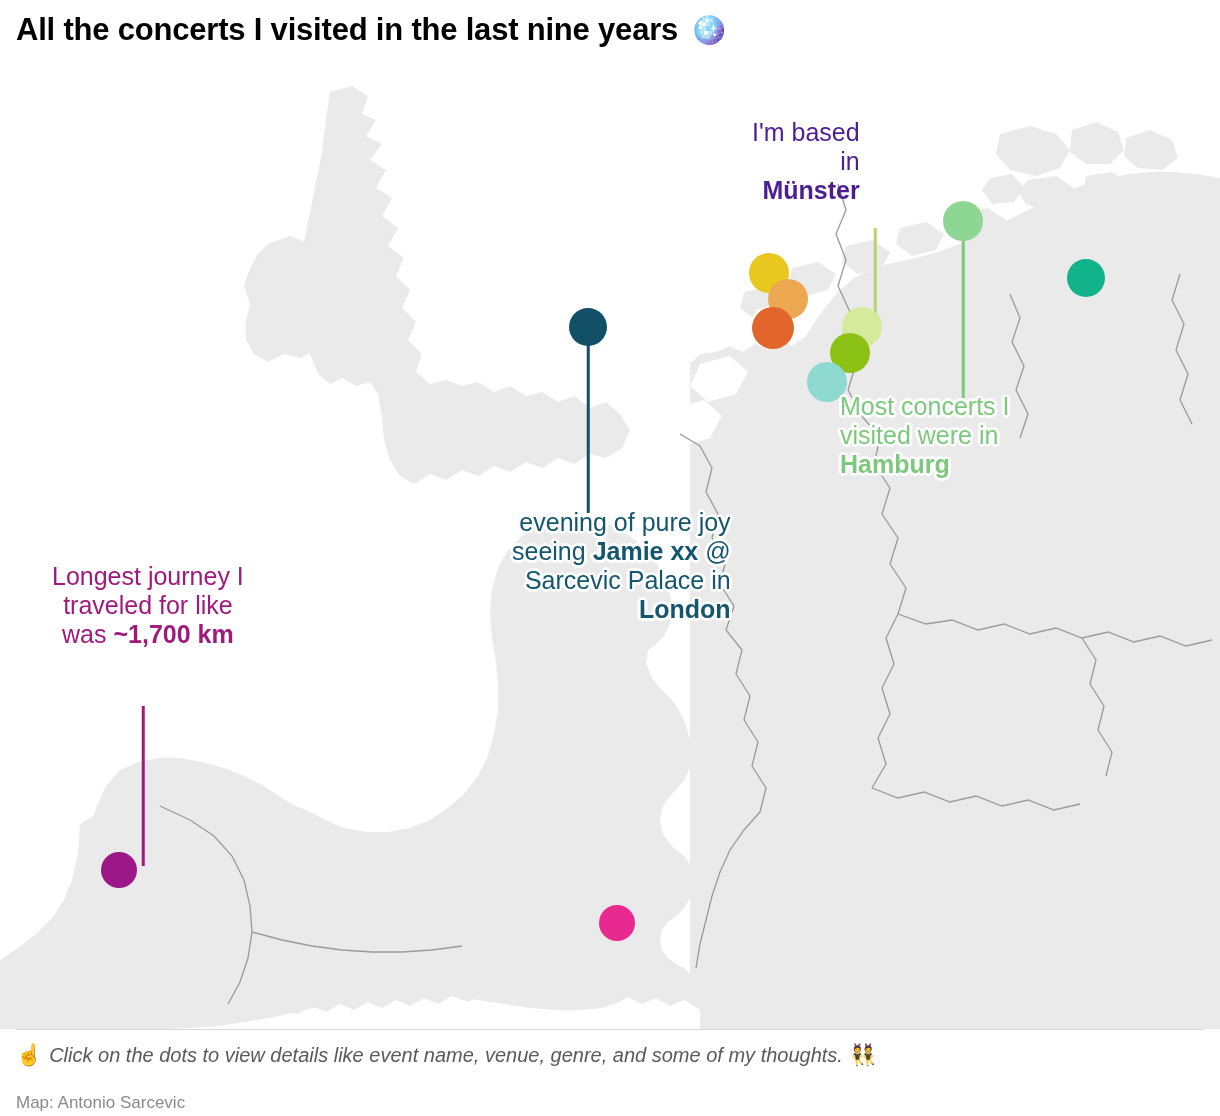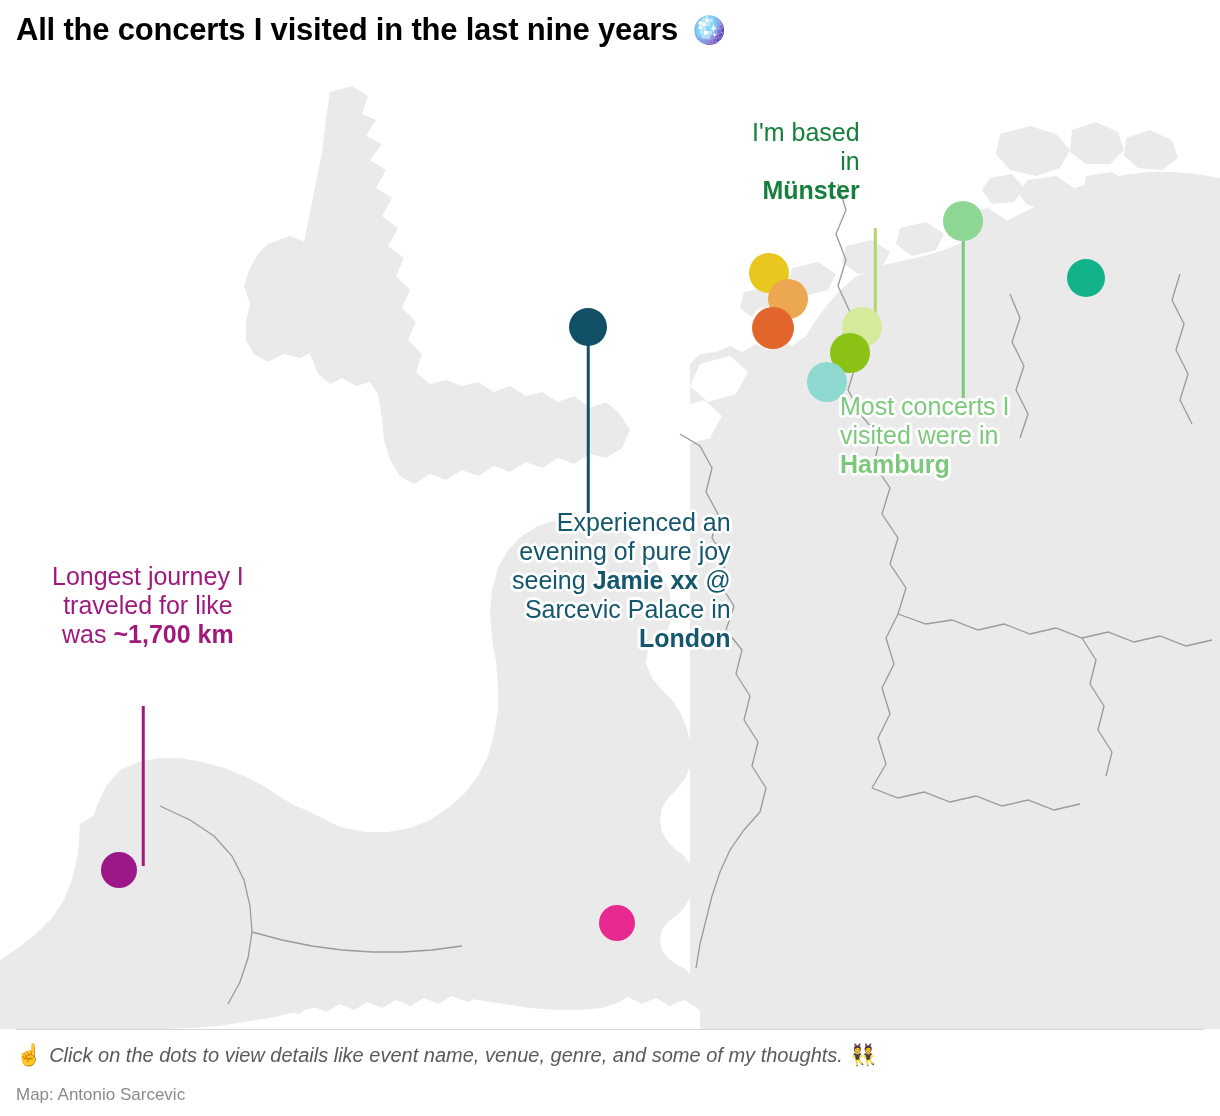--- a/index.html
+++ b/index.html
@@ -71,21 +71,21 @@
     font-size: 25px;
     white-space: nowrap;
   }
   .anno .b { font-weight: bold; }
   .anno-halo {
     text-shadow:
       2px 0 0 #fff, -2px 0 0 #fff, 0 2px 0 #fff, 0 -2px 0 #fff,
       2px 2px 0 #fff, -2px 2px 0 #fff, 2px -2px 0 #fff, -2px -2px 0 #fff,
       3px 0 0 #fff, -3px 0 0 #fff, 0 3px 0 #fff, 0 -3px 0 #fff;
   }
-  .anno-muenster { left: 752px; top: 118px; text-align: right; color: #15803d; }
+  .anno-muenster { left: 752px; top: 118px; text-align: right; color: #4c1d95; }
   .anno-hamburg  { left: 840px; top: 392px; text-align: left;  color: #7cc87c; }
   .anno-london   { left: 512px; top: 508px; text-align: right; color: #14566e; }
   .anno-journey  { left: 52px;  top: 562px; text-align: center;  color: #a01a7d; }
   .anno-london .ln { display: block; }
   .anno-muenster .ln, .anno-hamburg .ln, .anno-journey .ln { display: block; }
 
   
   .footer {
     position: absolute;
     left: 0; top: 1029px;
@@ -98,21 +98,21 @@
     width: 1188px; height: 1px; background: #d8d8d8;
   }
   .footer-note {
     position: absolute; left: 16px; top: 14px;
     font-size: 20px; font-style: italic; color: #5a5a5a;
     display: flex; align-items: center; gap: 7px;
     white-space: nowrap;
   }
   .footer-note .emj { font-style: normal; font-size: 21px; }
   .footer-credit {
-    position: absolute; left: 16px; top: 56px;
+    position: absolute; left: 16px; top: 64px;
     font-size: 17px; color: #8a8a8a;
   }
 </style>
 </head>
 <body>
 
 <div id="page">
 
   <div class="title-bar">
     <span class="title-text">All the concerts I visited in the last nine years</span>
@@ -250,21 +250,20 @@
     <span class="ln b">Münster</span>
   </div>
 
   <div class="anno anno-hamburg anno-halo">
     <span class="ln">Most concerts I</span>
     <span class="ln">visited were in</span>
     <span class="ln b">Hamburg</span>
   </div>
 
   <div class="anno anno-london anno-halo">
-    <span class="ln">Experienced an</span>
     <span class="ln">evening of pure joy</span>
     <span class="ln"><span>seeing </span><span class="b">Jamie xx</span><span> @</span></span>
     <span class="ln">Sarcevic Palace in</span>
     <span class="ln b">London</span>
   </div>
 
   <div class="anno anno-journey">
     <span class="ln">Longest journey I</span>
     <span class="ln">traveled for like</span>
     <span class="ln"><span>was </span><span class="b">~1,700 km</span></span>

